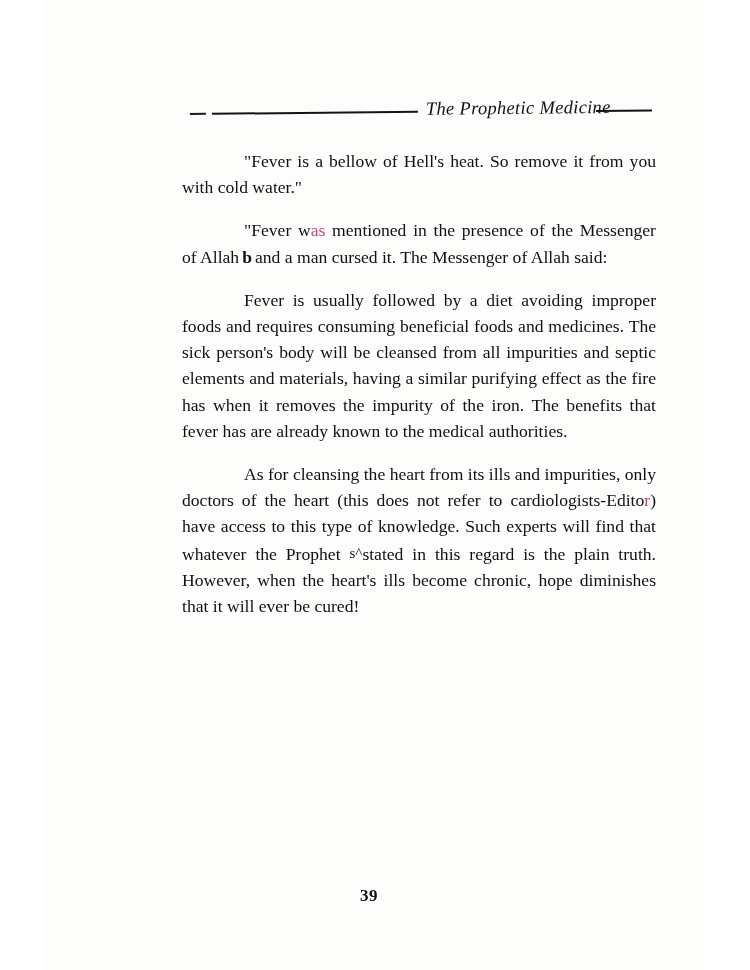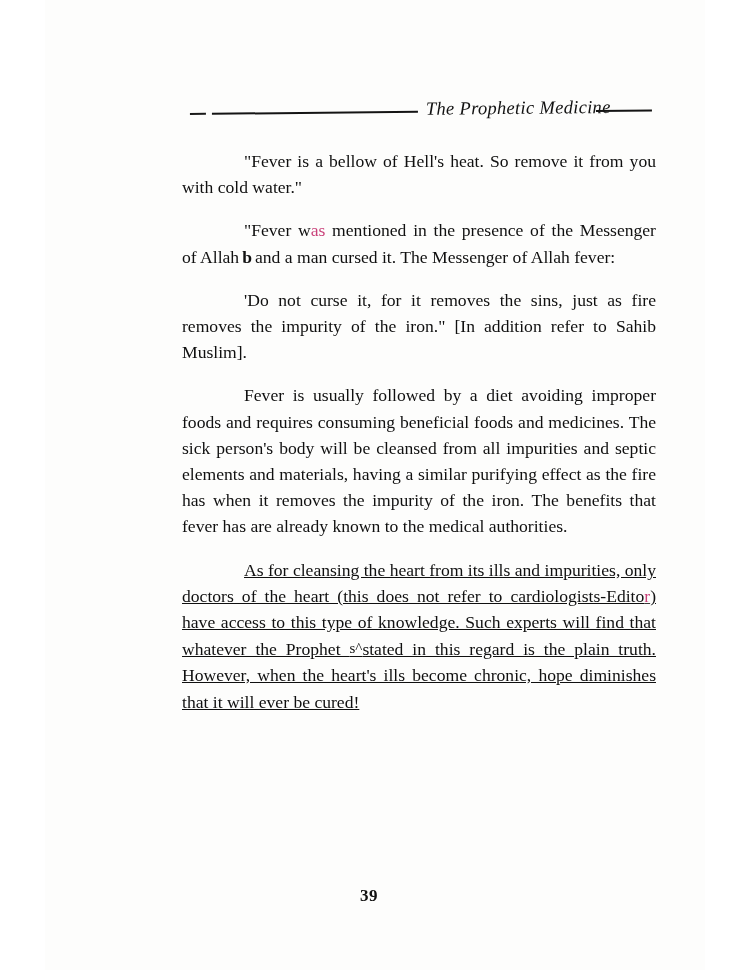--- a/index.html
+++ b/index.html
@@ -91,21 +91,20 @@
     margin: 0 0 17px 0;
     text-align: justify;
     text-justify: inter-word;
     font-size: 17.6px;
     line-height: 26.2px;
     text-indent: 62px;
     color: #101010;
   }
   .para:last-of-type {
     margin-bottom: 8px;
-    text-decoration: underline;
   }
   .para.tight-last > :last-child {
     
   }
 
   
   .faded {
     color: #be185d;
     opacity: 0.82;
   }
@@ -143,23 +142,22 @@
     <span class="rule-left"></span>
     <span class="head-title">The Prophetic Medicine</span>
     <span class="rule-right"></span>
   </div>
 
   <div class="textblock">
 
     <p class="para">"Fever is a bellow of Hell's heat. So remove it from you with cold water."</p>
 
 
-    <p class="para"><span>"Fever w</span><span class="faded">as</span><span> mentioned in the presence of the Messenger of Allah</span><span class="sym-bold">b</span><span>and a man cursed it. The Messenger of Allah fever:</span></p>
+    <p class="para"><span>"Fever w</span><span class="faded">as</span><span> mentioned in the presence of the Messenger of Allah</span><span class="sym-bold">b</span><span>and a man cursed it. The Messenger of Allah said:</span></p>
 
-    <p class="para">'Do not curse it, for it removes the sins, just as fire removes the impurity of the iron." [In addition refer to Sahib Muslim].</p>
 
     <p class="para">Fever is usually followed by a diet avoiding improper foods and requires consuming beneficial foods and medicines. The sick person's body will be cleansed from all impurities and septic elements and materials, having a similar purifying effect as the fire has when it removes the impurity of the iron. The benefits that fever has are already known to the medical authorities.</p>
 
     <p class="para"><span>As for cleansing the heart from its ills and impurities, only doctors of the heart (this does not refer to cardiologists-Edito</span><span class="faded">r</span><span>) have access to this type of knowledge. Such experts will find that whatever the Prophet </span><span class="sym-caret">s^</span><span>stated in this regard is the plain truth. However, when the heart's ills become chronic, hope diminishes that it will ever be cured!</span></p>
 
   </div>
 
   <div class="folio">39</div>
 
 </div>

